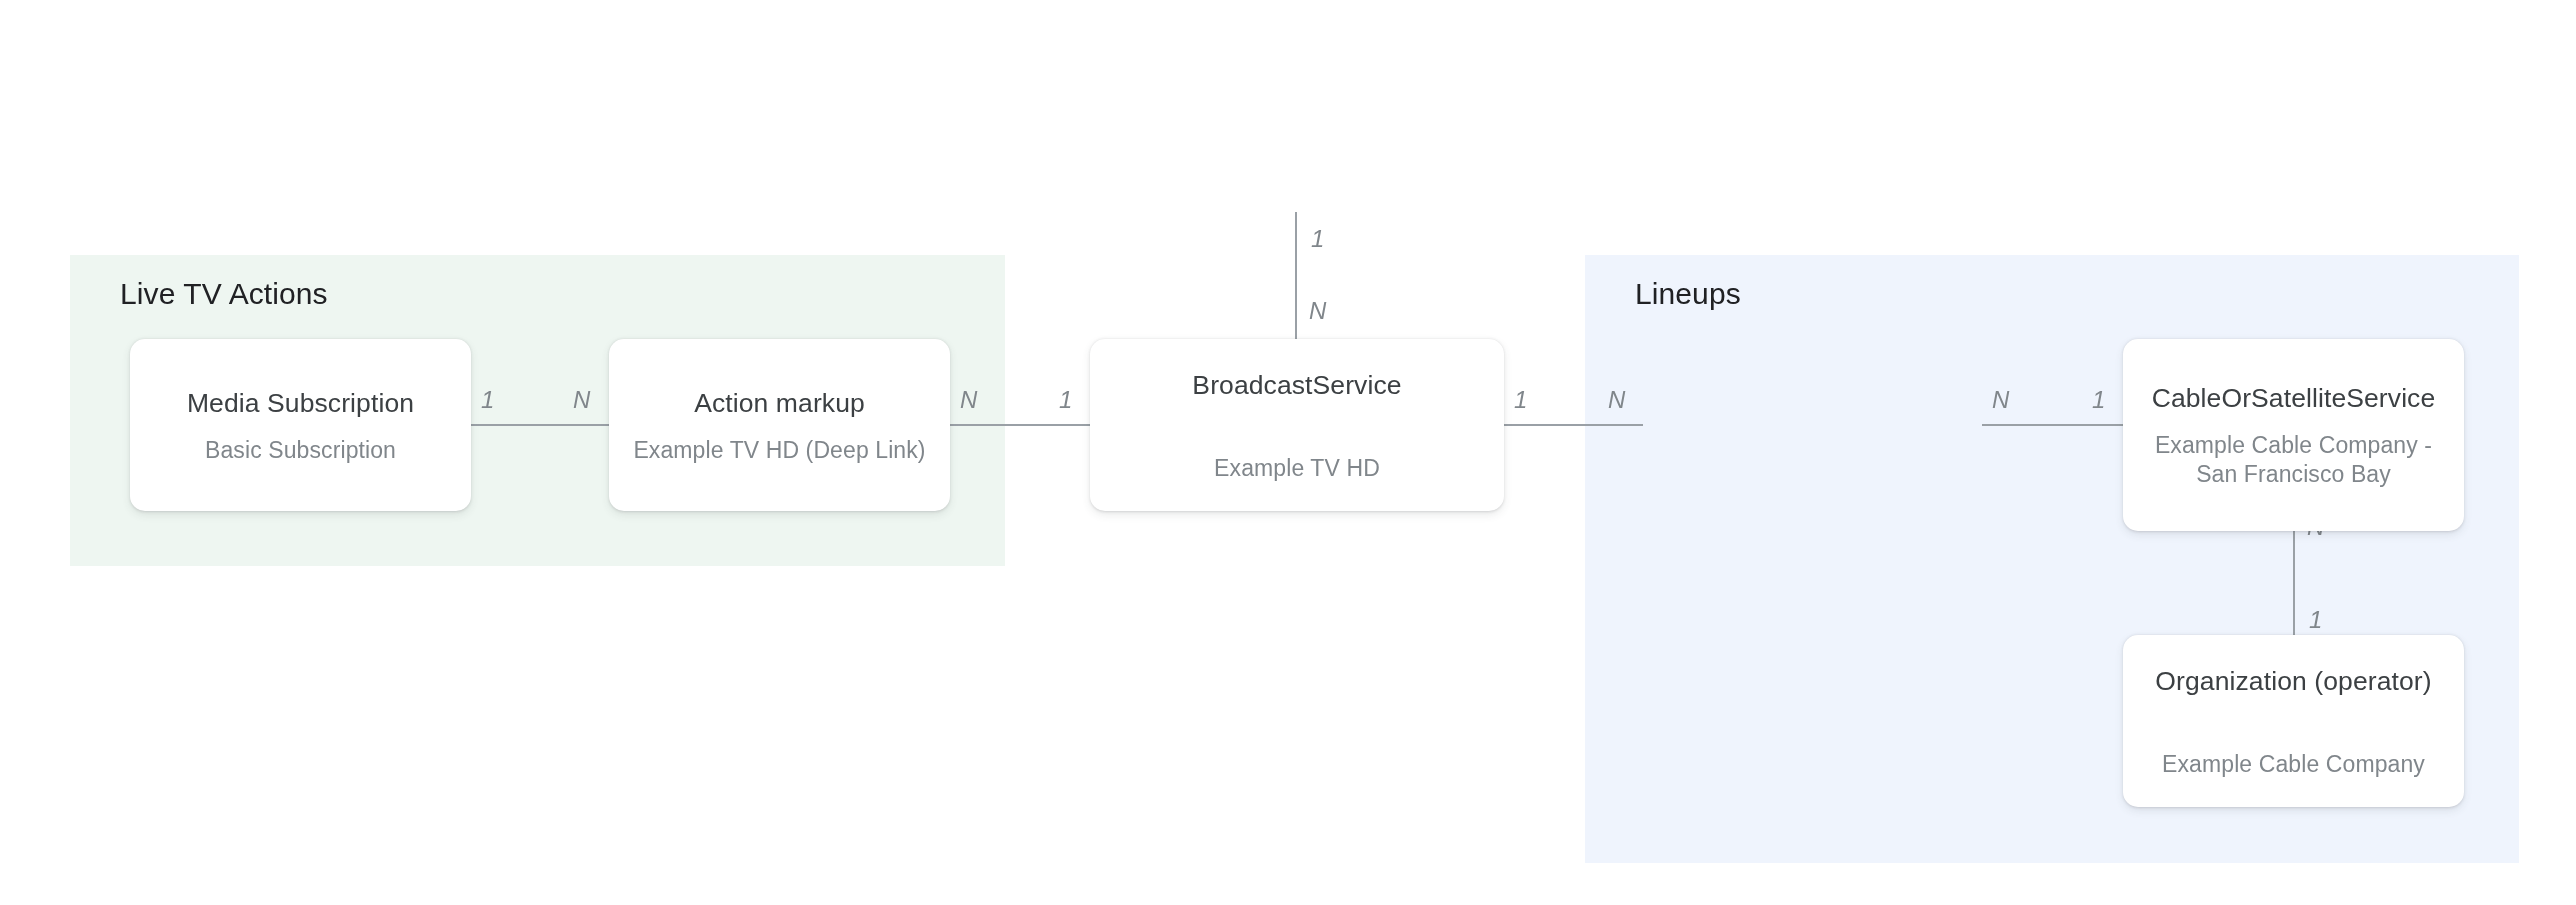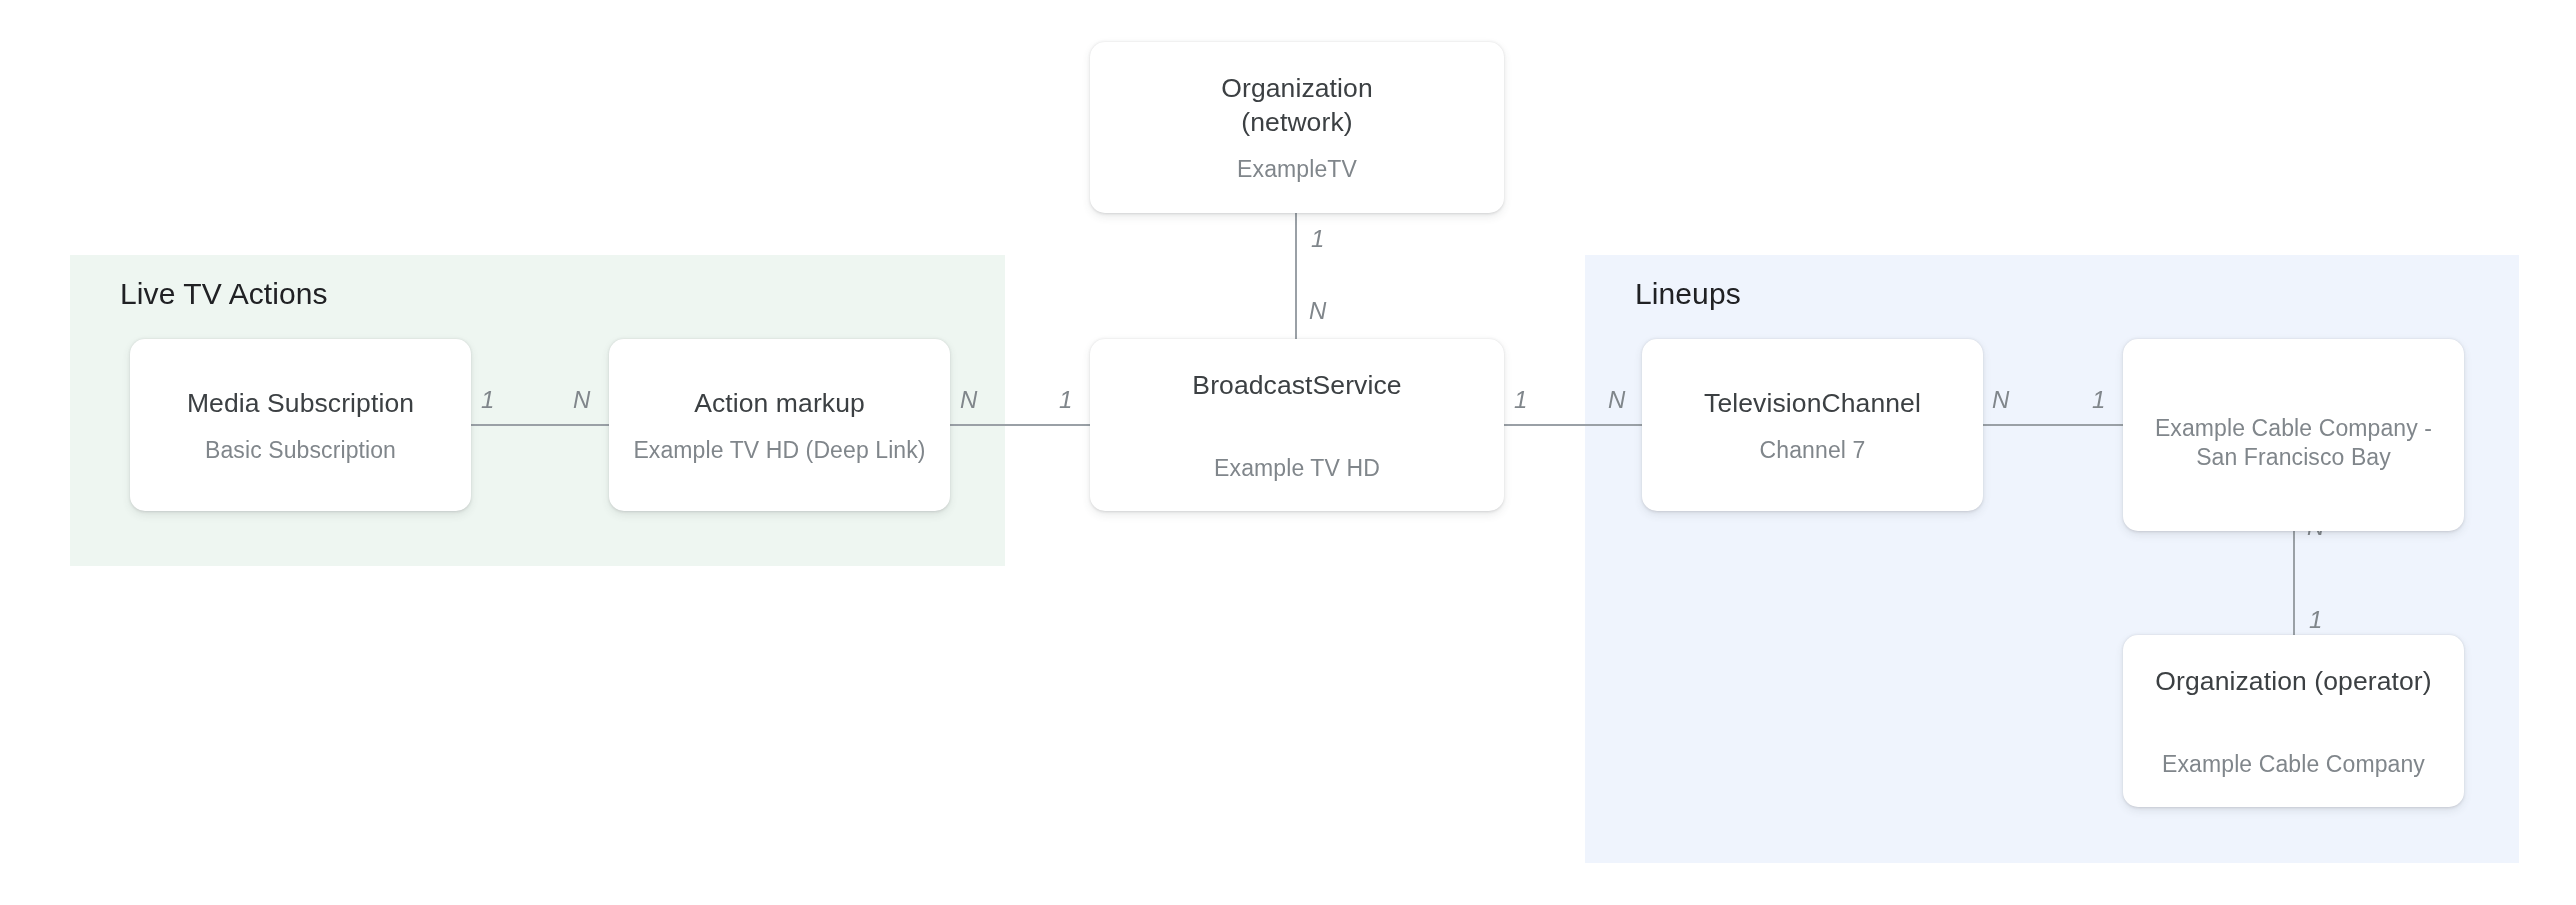--- a/index.html
+++ b/index.html
@@ -146,49 +146,39 @@
   <div class="edge-label" style="left:1608px; top:387px;">N</div>
 
   <div class="edge h" style="left:1982px; top:424px; width:142px;"></div>
   <div class="edge-label" style="left:1992px; top:387px;">N</div>
   <div class="edge-label" style="left:2092px; top:387px;">1</div>
 
   <div class="edge v" style="left:2293px; top:513px; width:1.8px; height:124px;"></div>
   <div class="edge-label" style="left:2307px; top:514px;">N</div>
   <div class="edge-label" style="left:2309px; top:607px;">1</div>
 
-  <div class="card" id="card-organization-network">
-    <div class="card-title">
-      <span>Organization</span><br>
-      <span>(network)</span>
-    </div>
-    <div class="card-subtitle">ExampleTV</div>
-  </div>
 
   <div class="card" id="card-media-subscription">
     <div class="card-title">Media Subscription</div>
     <div class="card-subtitle">Basic Subscription</div>
   </div>
 
   <div class="card" id="card-action-markup">
     <div class="card-title">Action markup</div>
     <div class="card-subtitle">Example TV HD (Deep Link)</div>
   </div>
 
   <div class="card" id="card-broadcast-service">
     <div class="card-title">BroadcastService</div>
     <div class="card-subtitle">Example TV HD</div>
   </div>
 
-  <div class="card" id="card-television-channel">
-    <div class="card-title">TelevisionChannel</div>
-    <div class="card-subtitle">Channel 7</div>
-  </div>
 
   <div class="card" id="card-cable-or-satellite-service">
+    <div class="card-title">CableOrSatelliteService</div>
     <div class="card-subtitle">
       <span>Example Cable Company -</span><br>
       <span>San Francisco Bay</span>
     </div>
   </div>
 
   <div class="card" id="card-organization-operator">
     <div class="card-title">Organization (operator)</div>
     <div class="card-subtitle">Example Cable Company</div>
   </div>

